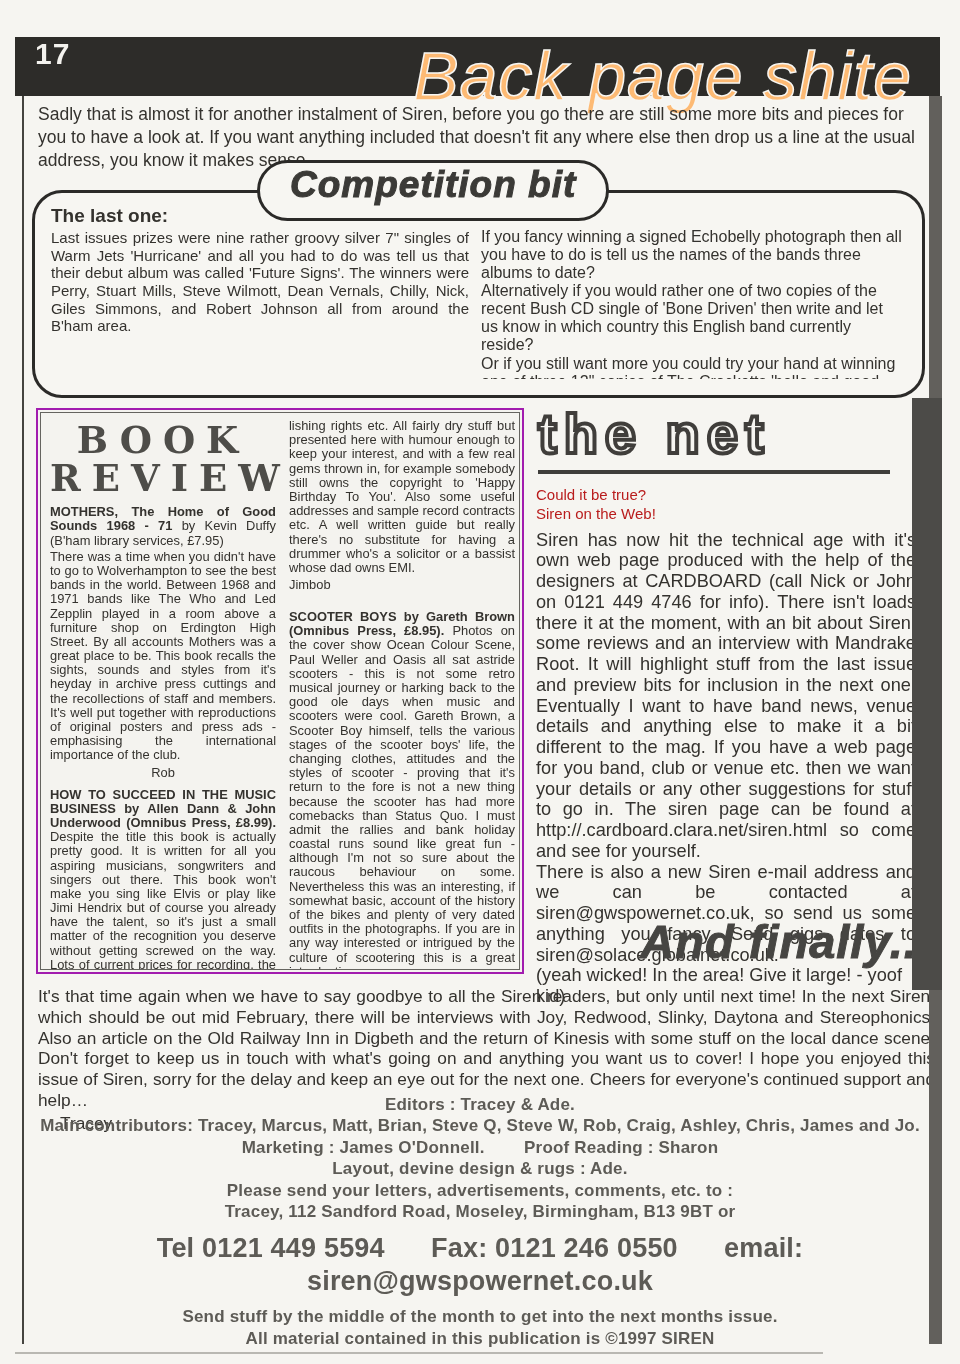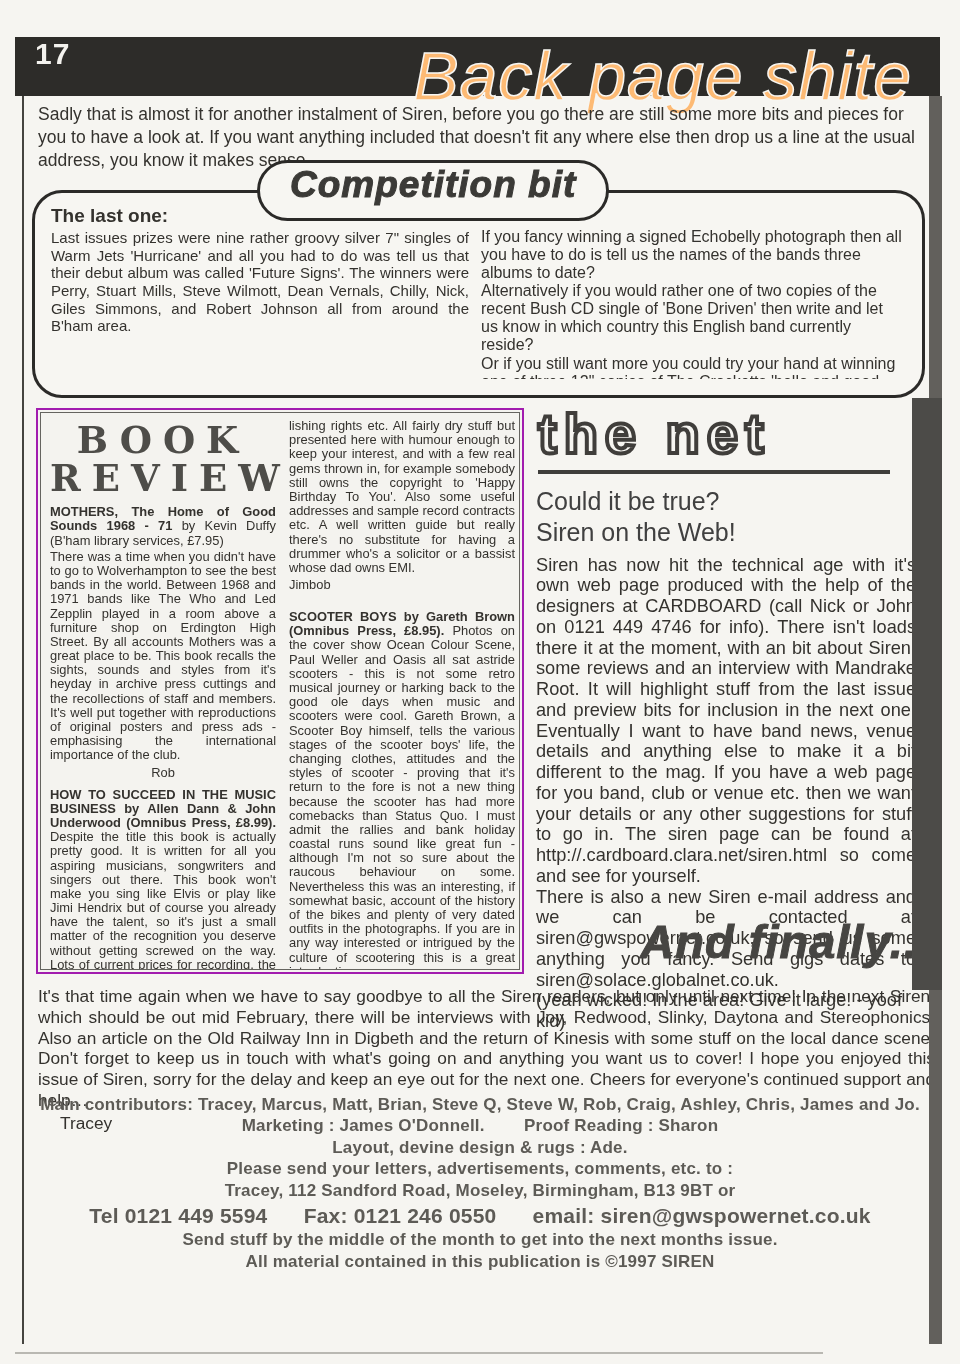--- a/index.html
+++ b/index.html
@@ -38,32 +38,32 @@
   .review-text{font-size:12.9px;line-height:1.1;text-align:justify;}
   .review-p{margin:0 0 2px 0;}
   .sig-center{text-align:center;font-size:12.9px;margin:2px 0 8px 0;}
   .sig-left{font-size:12.9px;margin:1px 0 10px 0;}
   .gap-s{height:8px;}
   
   .net{position:absolute;left:536px;top:404px;width:380px;}
   .net-logo{display:inline-block;font-size:56px;font-weight:900;letter-spacing:7px;color:#f6f5f1;
             -webkit-text-stroke:4px #403e3b;line-height:1;padding:2px 2px 6px 2px;}
   .net-rule{width:352px;height:4px;background:#3f3e3b;margin:2px 0 12px 2px;}
-  .net-h{font-size:25px;line-height:1.25;color:#404040;}
+  .net-h{font-size:15px;line-height:1.25;color:#b91c1c;}
   .net-body{font-size:18.2px;line-height:1.14;text-align:justify;margin-top:6px;}
   
   .and-finally{position:absolute;left:540px;top:914px;width:392px;text-align:right;font-size:47px;
                font-weight:900;font-style:italic;color:#464542;-webkit-text-stroke:1px #464542;letter-spacing:1px;}
   .outro{position:absolute;left:38px;top:986px;width:897px;font-size:17.3px;line-height:1.2;text-align:justify;}
   .outro-sig{text-align:left;margin-top:2px;margin-left:22px;}
   
   .credits{position:absolute;left:30px;top:1094px;width:900px;text-align:center;font-weight:bold;
            color:#5d5b56;font-size:17px;line-height:1.2;letter-spacing:0.2px;}
   .credits .c-line{margin:1px 0;}
-  .credits .c-big{font-size:21px;margin:2px 0;}
+  .credits .c-big{font-size:27px;margin:10px 0;}
   
   .edge-left{position:absolute;left:22px;top:96px;width:2px;height:1248px;background:#45443f;}
   .edge-right-thin{position:absolute;left:929px;top:96px;width:13px;height:1248px;background:#626ercol;background:#62605c;}
   .edge-right-net{position:absolute;left:912px;top:398px;width:30px;height:592px;background:#4c4b48;}
   .bottom-line{position:absolute;left:15px;top:1352px;width:808px;height:2px;background:#b9b8b2;}
   b{font-weight:bold;}
 </style>
 </head>
 <body>
 
@@ -142,20 +142,21 @@
     <div class="net-body" style="margin-top:0;text-align:left;">(yeah wicked! In the area! Give it large! - yoof kid)</div>
   </div>
 
   <div class="and-finally">And finally...</div>
   <div class="outro">
     <div>It's that time again when we have to say goodbye to all the Siren readers, but only until next time! In the next Siren, which should be out mid February, there will be interviews with Joy, Redwood, Slinky, Daytona and Stereophonics. Also an article on the Old Railway Inn in Digbeth and the return of Kinesis with some stuff on the local dance scene, Don't forget to keep us in touch with what's going on and anything you want us to cover! I hope you enjoyed this issue of Siren, sorry for the delay and keep an eye out for the next one. Cheers for everyone's continued support and help…</div>
     <div class="outro-sig">Tracey</div>
   </div>
 
   <div class="credits">
+    <div class="c-line">Editors : Tracey &amp; Ade.</div>
     <div class="c-line">Main contributors: Tracey, Marcus, Matt, Brian, Steve Q, Steve W, Rob, Craig, Ashley, Chris, James and Jo.</div>
     <div class="c-line">Marketing : James O'Donnell.&nbsp;&nbsp;&nbsp;&nbsp;&nbsp;&nbsp;&nbsp;&nbsp;Proof Reading : Sharon</div>
     <div class="c-line">Layout, devine design &amp; rugs : Ade.</div>
     <div class="c-line">Please send your letters, advertisements, comments, etc. to :</div>
     <div class="c-line">Tracey, 112 Sandford Road, Moseley, Birmingham, B13 9BT or</div>
     <div class="c-line c-big">Tel 0121 449 5594&nbsp;&nbsp;&nbsp;&nbsp;&nbsp;&nbsp;Fax: 0121 246 0550&nbsp;&nbsp;&nbsp;&nbsp;&nbsp;&nbsp;email: siren@gwspowernet.co.uk</div>
     <div class="c-line">Send stuff by the middle of the month to get into the next months issue.</div>
     <div class="c-line">All material contained in this publication is ©1997 SIREN</div>
   </div>
 

